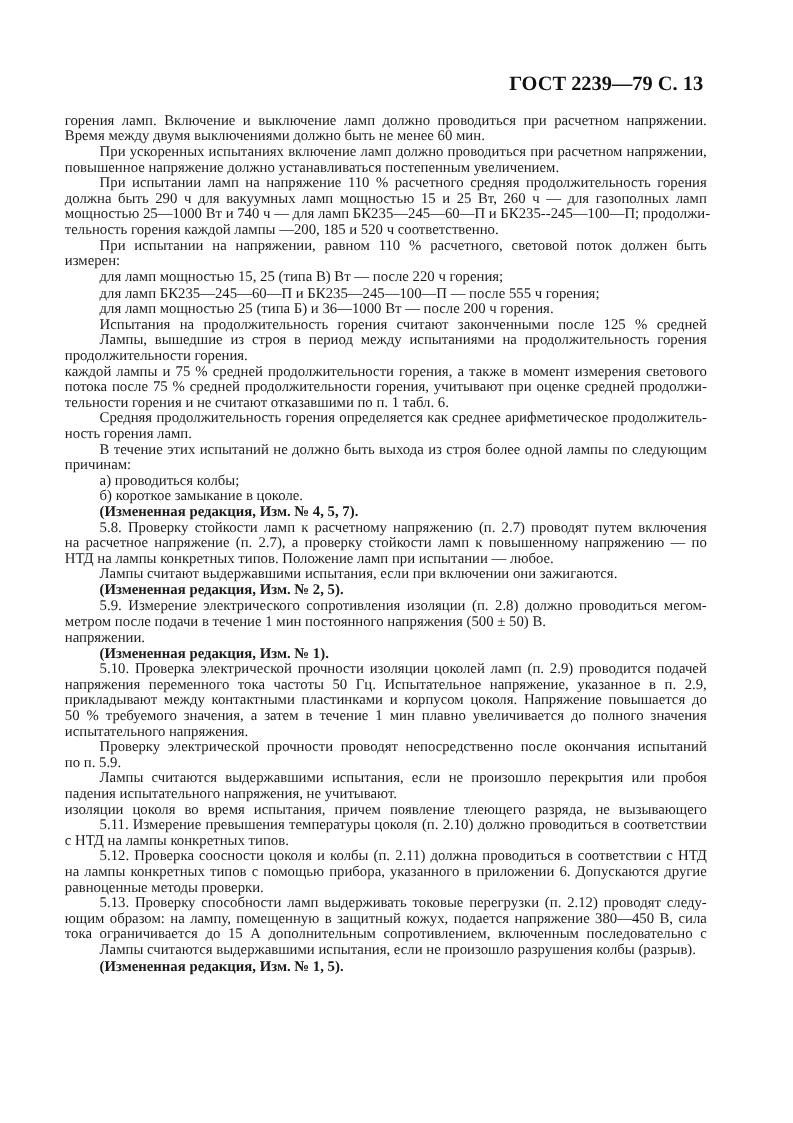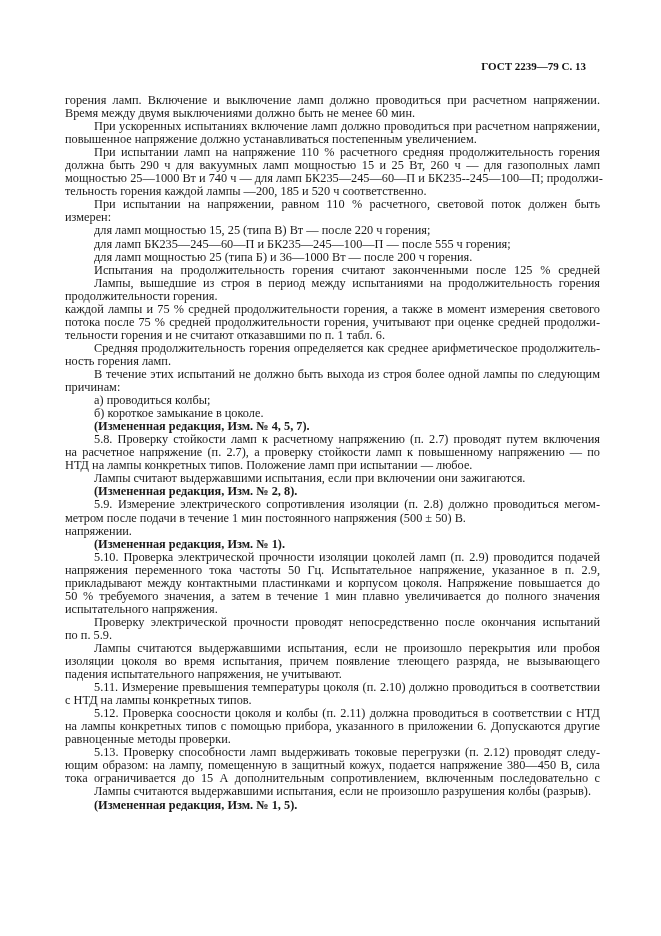--- a/index.html
+++ b/index.html
@@ -1,24 +1,24 @@
 <!DOCTYPE html>
 <html><head>
 <meta charset="utf-8">
 <style>
   html, body { margin: 0; padding: 0; background: #ffffff; }
   body { width: 661px; height: 936px; position: relative; overflow: hidden; }
   .page { position: absolute; left: 0; top: 0; width: 661px; height: 936px; background: #fff; }
   .header {
     position: absolute; right: 75px; top: 60px;
-    font-family: "Liberation Serif", serif; font-weight: bold; font-size: 11px;
+    font-family: "Liberation Serif", serif; font-weight: bold; font-size: 17px;
     color: #111; white-space: nowrap;
   }
   .body {
-    position: absolute; left: 65px; top: 94px; width: 535px;
+    position: absolute; left: 54px; top: 94px; width: 535px;
     font-family: "Liberation Serif", serif; font-size: 12.3px; color: #1a1a1a;
   }
   .ln {
     height: 13.05px; line-height: 13.05px; white-space: nowrap; overflow: visible;
     text-align: justify; text-align-last: justify;
   }
   .ln.last { text-align-last: left; }
   .ind { padding-left: 29px; }
   .b { font-weight: bold; }
 </style>
@@ -51,35 +51,35 @@
       <div class="ln last">ность горения ламп.</div>
       <div class="ln ind">В течение этих испытаний не должно быть выхода из строя более одной лампы по следующим</div>
       <div class="ln last">причинам:</div>
       <div class="ln ind last">а)  проводиться колбы;</div>
       <div class="ln ind last">б)  короткое замыкание в цоколе.</div>
       <div class="ln ind last b">(Измененная редакция, Изм. № 4, 5, 7).</div>
       <div class="ln ind">5.8.  Проверку стойкости ламп к расчетному напряжению (п. 2.7) проводят путем включения</div>
       <div class="ln">на расчетное напряжение (п. 2.7), а проверку стойкости ламп к повышенному напряжению — по</div>
       <div class="ln last">НТД на лампы конкретных типов. Положение ламп при испытании — любое.</div>
       <div class="ln ind last">Лампы считают выдержавшими испытания, если при включении они зажигаются.</div>
-      <div class="ln ind last b">(Измененная редакция, Изм. № 2, 8).</div>
+      <div class="ln ind last b">(Измененная редакция, Изм. № 2, 5).</div>
       <div class="ln ind">5.9.  Измерение электрического сопротивления изоляции (п. 2.8) должно проводиться мегом-</div>
       <div class="ln last">метром после подачи в течение 1 мин постоянного напряжения (500 ± 50) В.</div>
       <div class="ln last">напряжении.</div>
       <div class="ln ind last b">(Измененная редакция, Изм. № 1).</div>
       <div class="ln ind">5.10.  Проверка электрической прочности изоляции цоколей ламп (п. 2.9) проводится подачей</div>
       <div class="ln">напряжения переменного тока частоты 50 Гц. Испытательное напряжение, указанное в п. 2.9,</div>
       <div class="ln">прикладывают между контактными пластинками и корпусом цоколя. Напряжение повышается до</div>
       <div class="ln">50 % требуемого значения, а затем в течение 1 мин плавно увеличивается до полного значения</div>
       <div class="ln last">испытательного напряжения.</div>
       <div class="ln ind">Проверку электрической прочности проводят непосредственно после окончания испытаний</div>
       <div class="ln last">по п. 5.9.</div>
       <div class="ln ind">Лампы считаются выдержавшими испытания, если не произошло перекрытия или пробоя</div>
+      <div class="ln last">падения испытательного напряжения, не учитывают.</div>
       <div class="ln">изоляции цоколя во время испытания, причем появление тлеющего разряда, не вызывающего</div>
-      <div class="ln last">падения испытательного напряжения, не учитывают.</div>
       <div class="ln ind">5.11.  Измерение превышения температуры цоколя (п. 2.10) должно проводиться в соответствии</div>
       <div class="ln last">с НТД на лампы конкретных типов.</div>
       <div class="ln ind">5.12.  Проверка соосности цоколя и колбы (п. 2.11) должна проводиться в соответствии с НТД</div>
       <div class="ln">на лампы конкретных типов с помощью прибора, указанного в приложении 6. Допускаются другие</div>
       <div class="ln last">равноценные методы проверки.</div>
       <div class="ln ind">5.13.  Проверку способности ламп выдерживать токовые перегрузки (п. 2.12) проводят следу-</div>
       <div class="ln">ющим образом: на лампу, помещенную в защитный кожух, подается напряжение 380—450 В, сила</div>
       <div class="ln">тока ограничивается до 15 А дополнительным сопротивлением, включенным последовательно с</div>
       <div class="ln ind last">Лампы считаются выдержавшими испытания, если не произошло разрушения колбы (разрыв).</div>
       <div class="ln ind last b">(Измененная редакция, Изм. № 1, 5).</div>

